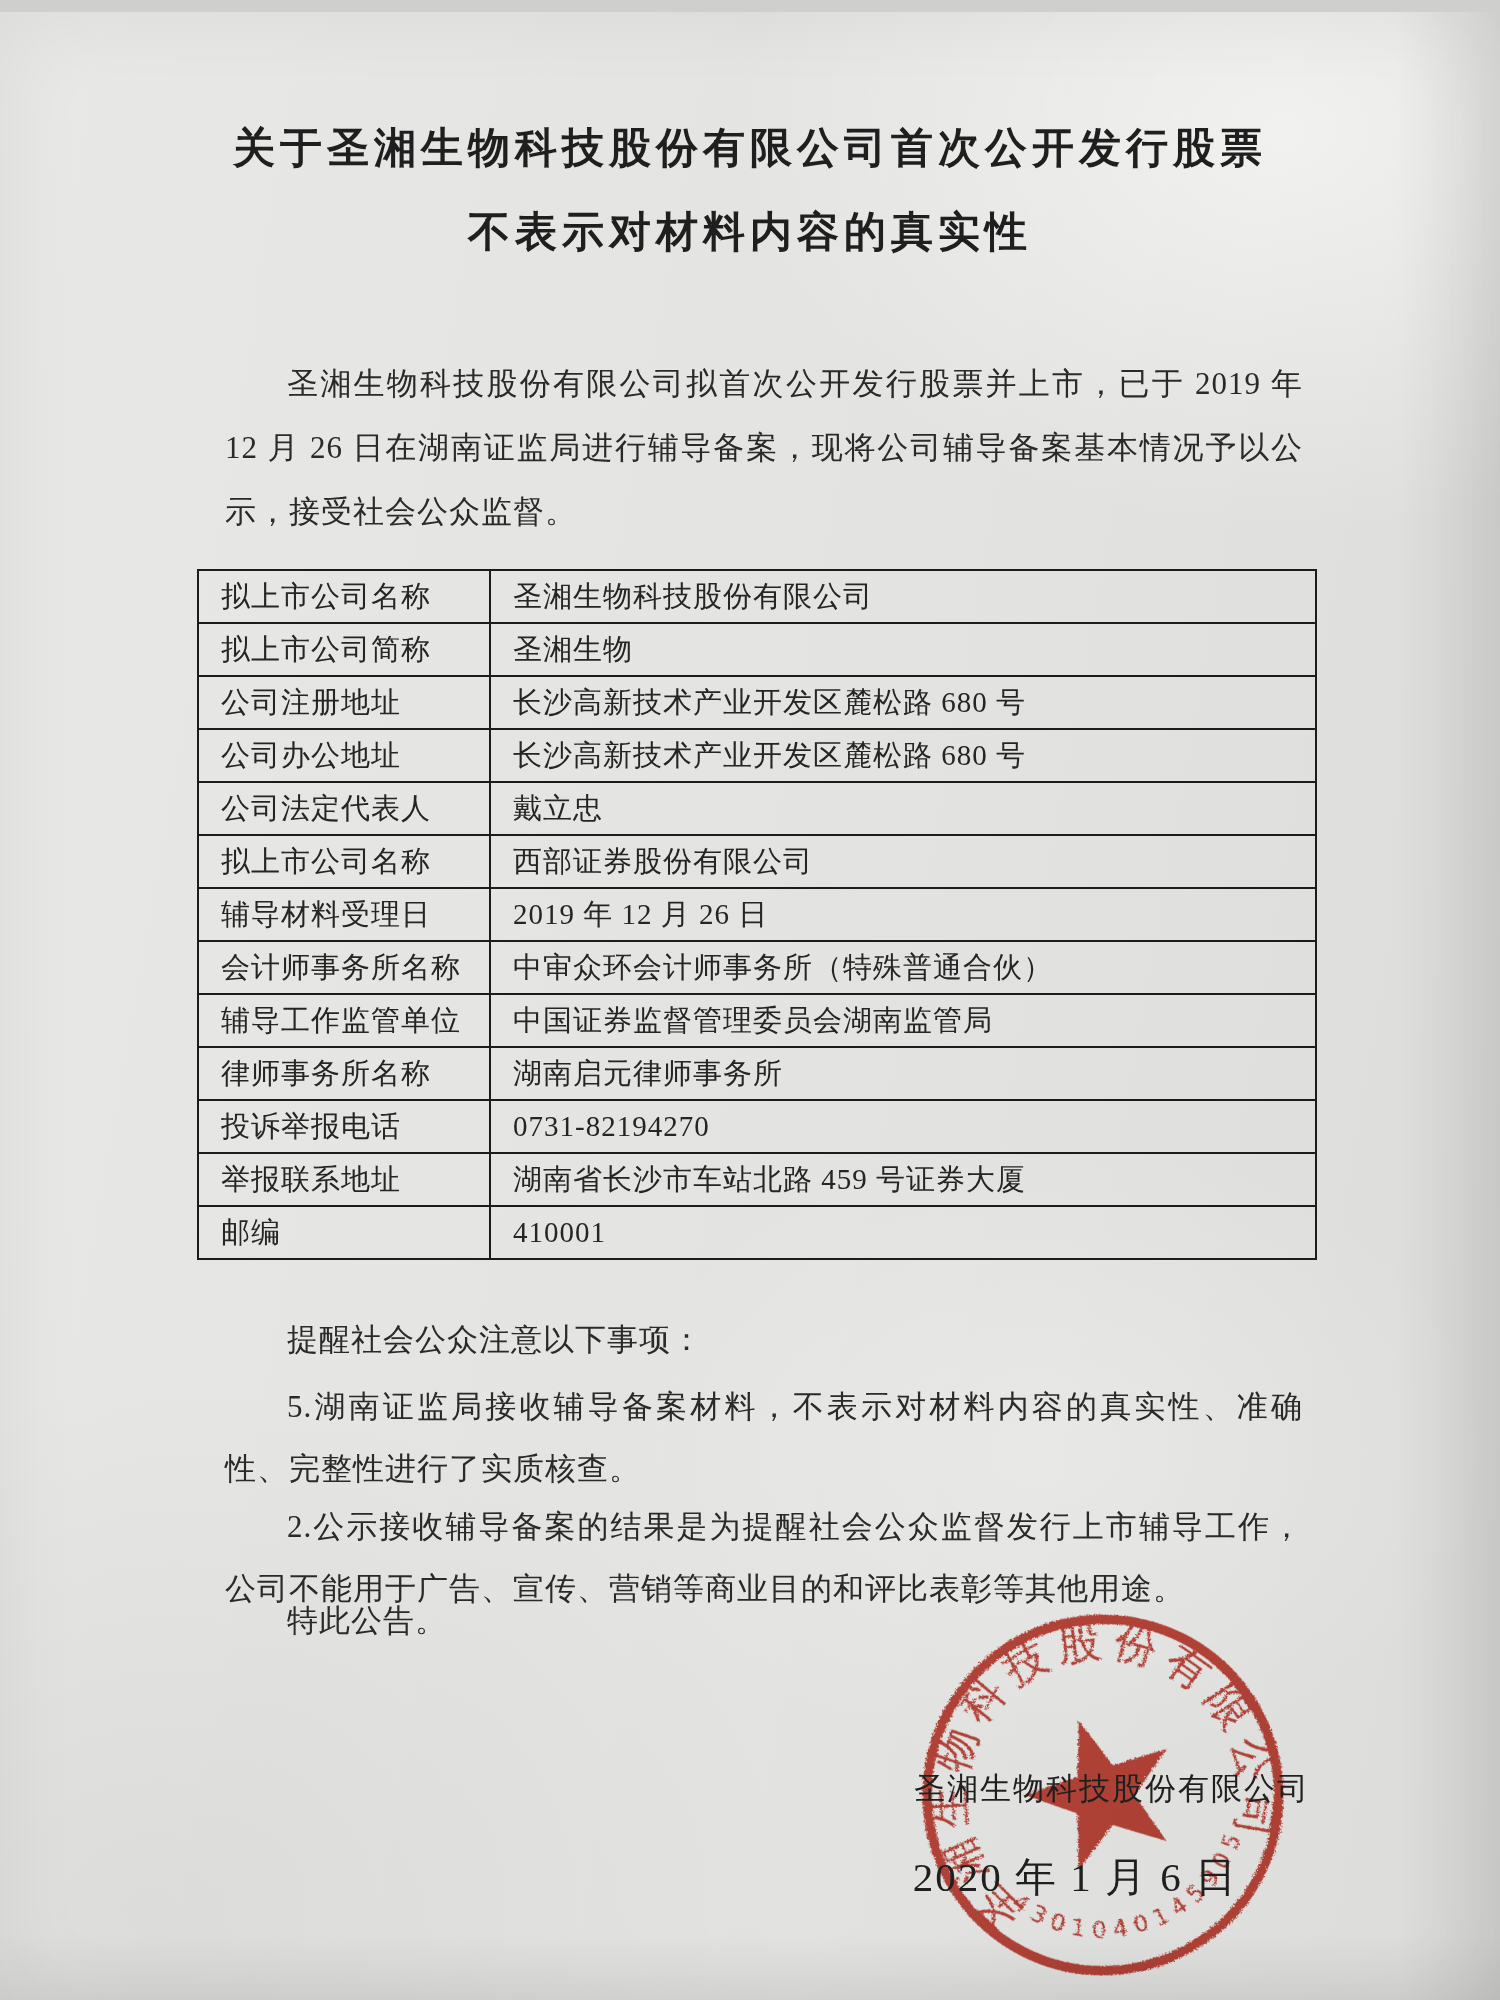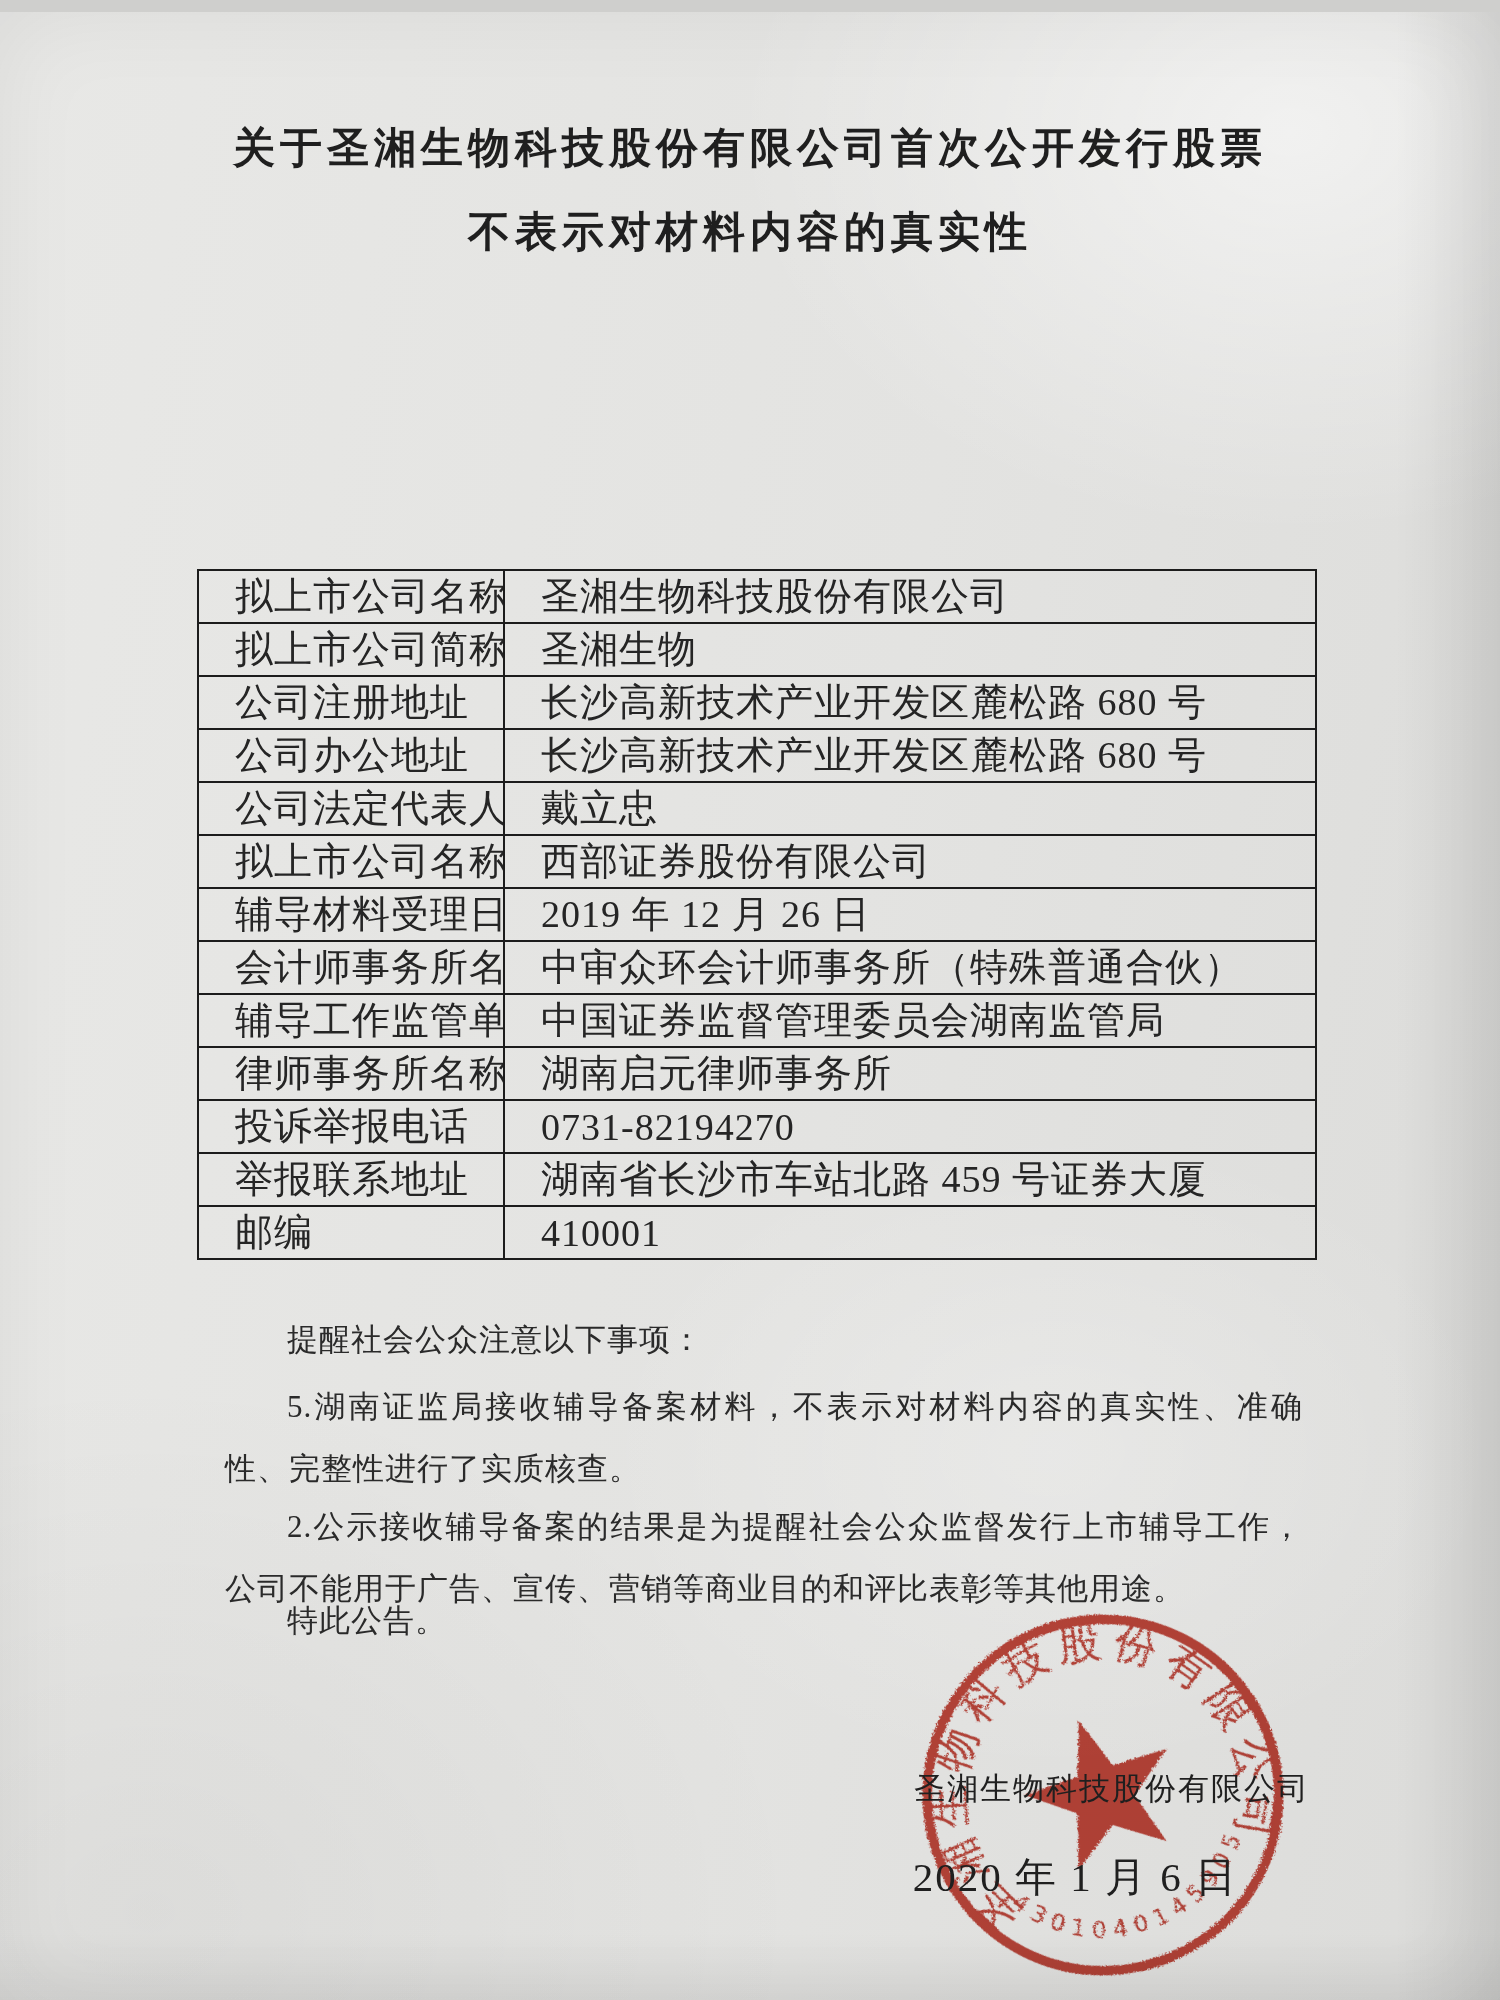--- a/index.html
+++ b/index.html
@@ -40,24 +40,24 @@
   table.info{
     position:absolute;left:197px;top:557px;
     width:1120px;
     border-collapse:collapse;
     table-layout:fixed;
     z-index:2;
   }
   table.info td{
     border:2px solid #1c1c1c;
     height:51px;
-    font-size:38px;
+    font-size:29px;
     letter-spacing:1px;
     color:#252525;
-    padding:0 0 0 36px;
+    padding:0 0 0 22px;
     vertical-align:middle;
     white-space:nowrap;
     overflow:hidden;
   }
   table.info td.lbl{width:268px;}
   .sig{
     right:190px;
     font-size:31px;letter-spacing:2px;
     color:#1f1f1f;z-index:3;
   }
@@ -76,20 +76,21 @@
   }
 </style>
 </head>
 <body>
 
 <div class="page">
 
   <div class="abs title" style="top:108px">关于圣湘生物科技股份有限公司首次公开发行股票</div>
   <div class="abs title" style="top:192px">不表示对材料内容的真实性</div>
 
+  <div class="abs bodytext indent" style="top:340px">圣湘生物科技股份有限公司拟首次公开发行股票并上市，已于 2019 年 12 月 26 日在湖南证监局进行辅导备案，现将公司辅导备案基本情况予以公示，接受社会公众监督。</div>
 
   <table class="info">
     <tbody>
       <tr>
         <td class="lbl">拟上市公司名称</td>
         <td>圣湘生物科技股份有限公司</td>
       </tr>
       <tr>
         <td class="lbl">拟上市公司简称</td>
         <td>圣湘生物</td>

